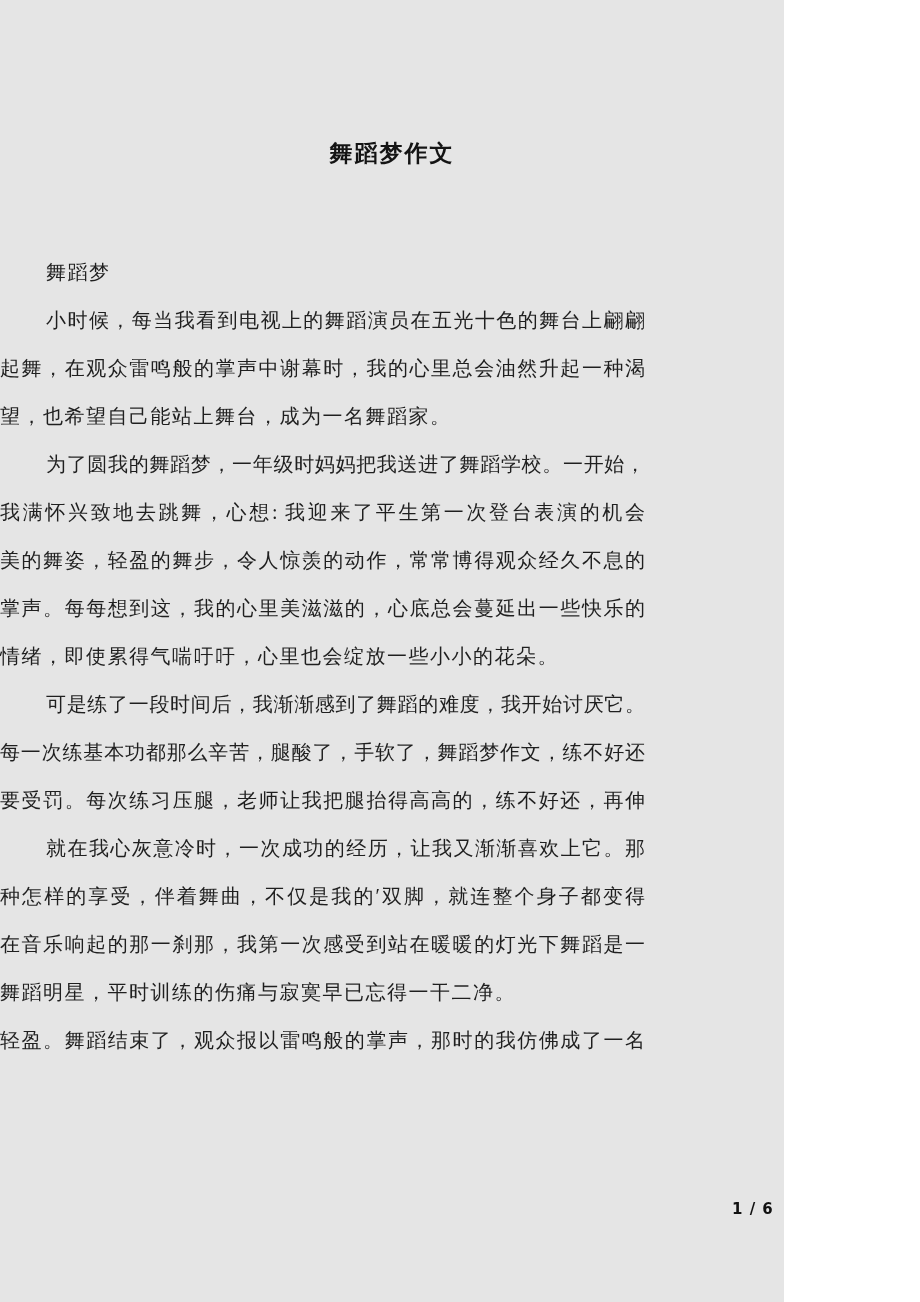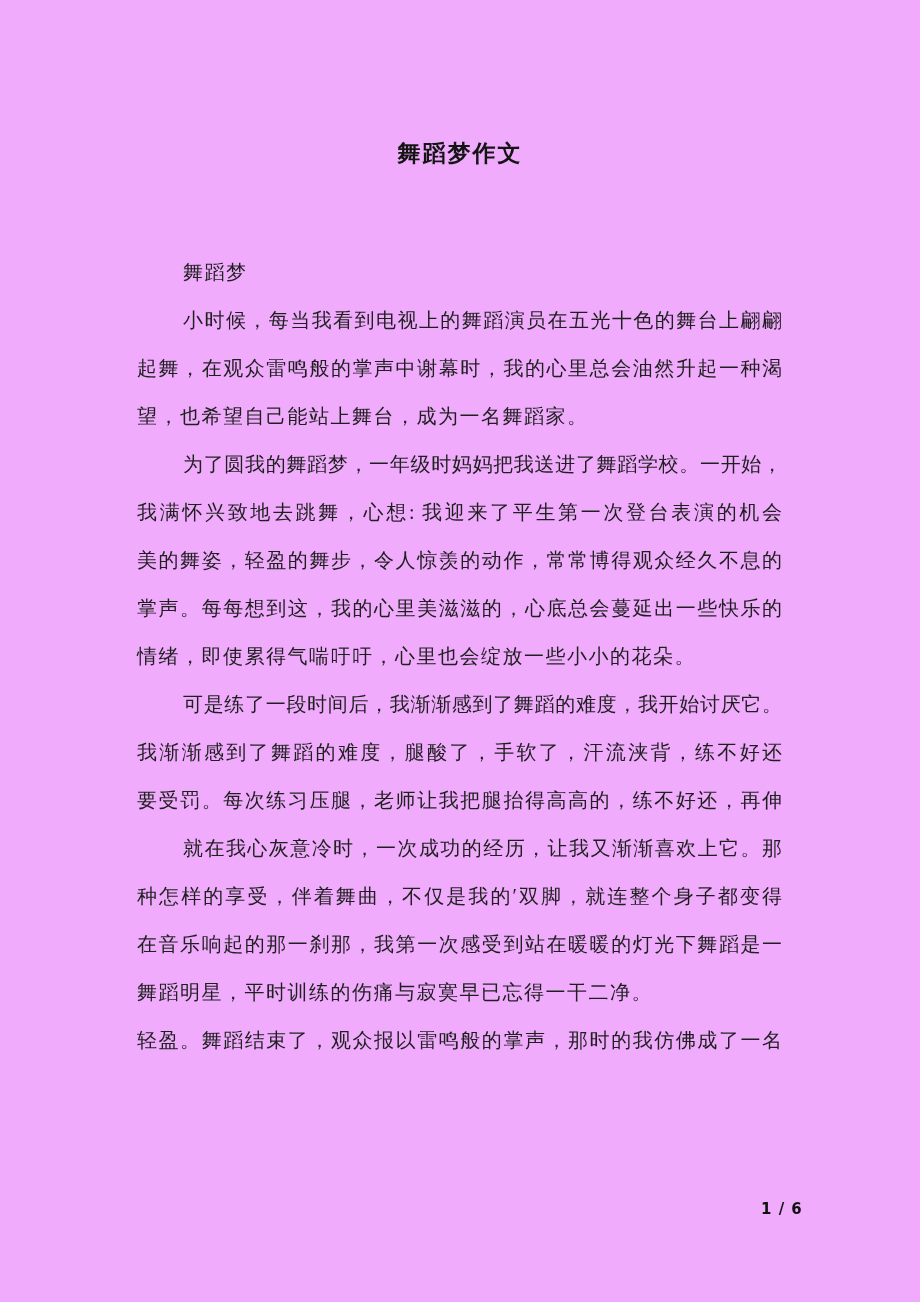--- a/index.html
+++ b/index.html
@@ -8,41 +8,40 @@
     background: #ffffff;
   }
   body {
     width: 920px;
     height: 1302px;
     font-family: "Liberation Serif", serif;
     color: #1f1f1f;
   }
   .page {
     position: relative;
-    width: 920px;
+    width: 784px;
     height: 1302px;
-    background: #f0abfc;
+    background: #e5e5e5;
     overflow: hidden;
     box-sizing: border-box;
     padding-top: 130px;
   }
   .doc-title {
     height: 48px;
     line-height: 48px;
     text-align: center;
     font-weight: bold;
     font-size: 23px;
     letter-spacing: 2px;
     color: #141414;
   }
   .title-gap {
     height: 70px;
   }
   .body-text {
-    margin-left: 137px;
     width: 645px;
   }
   .line {
     height: 48px;
     line-height: 48px;
     font-size: 20px;
     white-space: normal;
     overflow: visible;
   }
   .line.fill {
@@ -52,21 +51,21 @@
   .line.last {
     text-align: left;
     letter-spacing: 1.5px;
   }
   .line.indent {
     padding-left: 46px;
   }
   .page-number {
     position: absolute;
     top: 1200px;
-    left: 761px;
+    left: 732px;
     font-family: "DejaVu Sans", sans-serif;
     font-weight: bold;
     font-size: 15px;
     letter-spacing: 1px;
     color: #111111;
   }
 </style>
 </head>
 <body>
 
@@ -86,21 +85,21 @@
       </div>
       <div>
         <div class="line fill indent">为了圆我的舞蹈梦，一年级时妈妈把我送进了舞蹈学校。一开始，</div>
         <div class="line fill">我满怀兴致地去跳舞，心想: 我迎来了平生第一次登台表演的机会</div>
         <div class="line fill">美的舞姿，轻盈的舞步，令人惊羡的动作，常常博得观众经久不息的</div>
         <div class="line fill">掌声。每每想到这，我的心里美滋滋的，心底总会蔓延出一些快乐的</div>
         <div class="line last">情绪，即使累得气喘吁吁，心里也会绽放一些小小的花朵。</div>
       </div>
       <div>
         <div class="line fill indent">可是练了一段时间后，我渐渐感到了舞蹈的难度，我开始讨厌它。</div>
-        <div class="line fill">我渐渐感到了舞蹈的难度，腿酸了，手软了，汗流浃背，练不好还</div>
+        <div class="line fill">每一次练基本功都那么辛苦，腿酸了，手软了，舞蹈梦作文，练不好还</div>
         <div class="line fill">要受罚。每次练习压腿，老师让我把腿抬得高高的，练不好还，再伸</div>
       </div>
       <div>
         <div class="line fill indent">就在我心灰意冷时，一次成功的经历，让我又渐渐喜欢上它。那</div>
         <div class="line fill">种怎样的享受，伴着舞曲，不仅是我的′双脚，就连整个身子都变得</div>
         <div class="line fill">在音乐响起的那一刹那，我第一次感受到站在暖暖的灯光下舞蹈是一</div>
         <div class="line last">舞蹈明星，平时训练的伤痛与寂寞早已忘得一干二净。</div>
         <div class="line fill">轻盈。舞蹈结束了，观众报以雷鸣般的掌声，那时的我仿佛成了一名</div>
       </div>
     </div>

